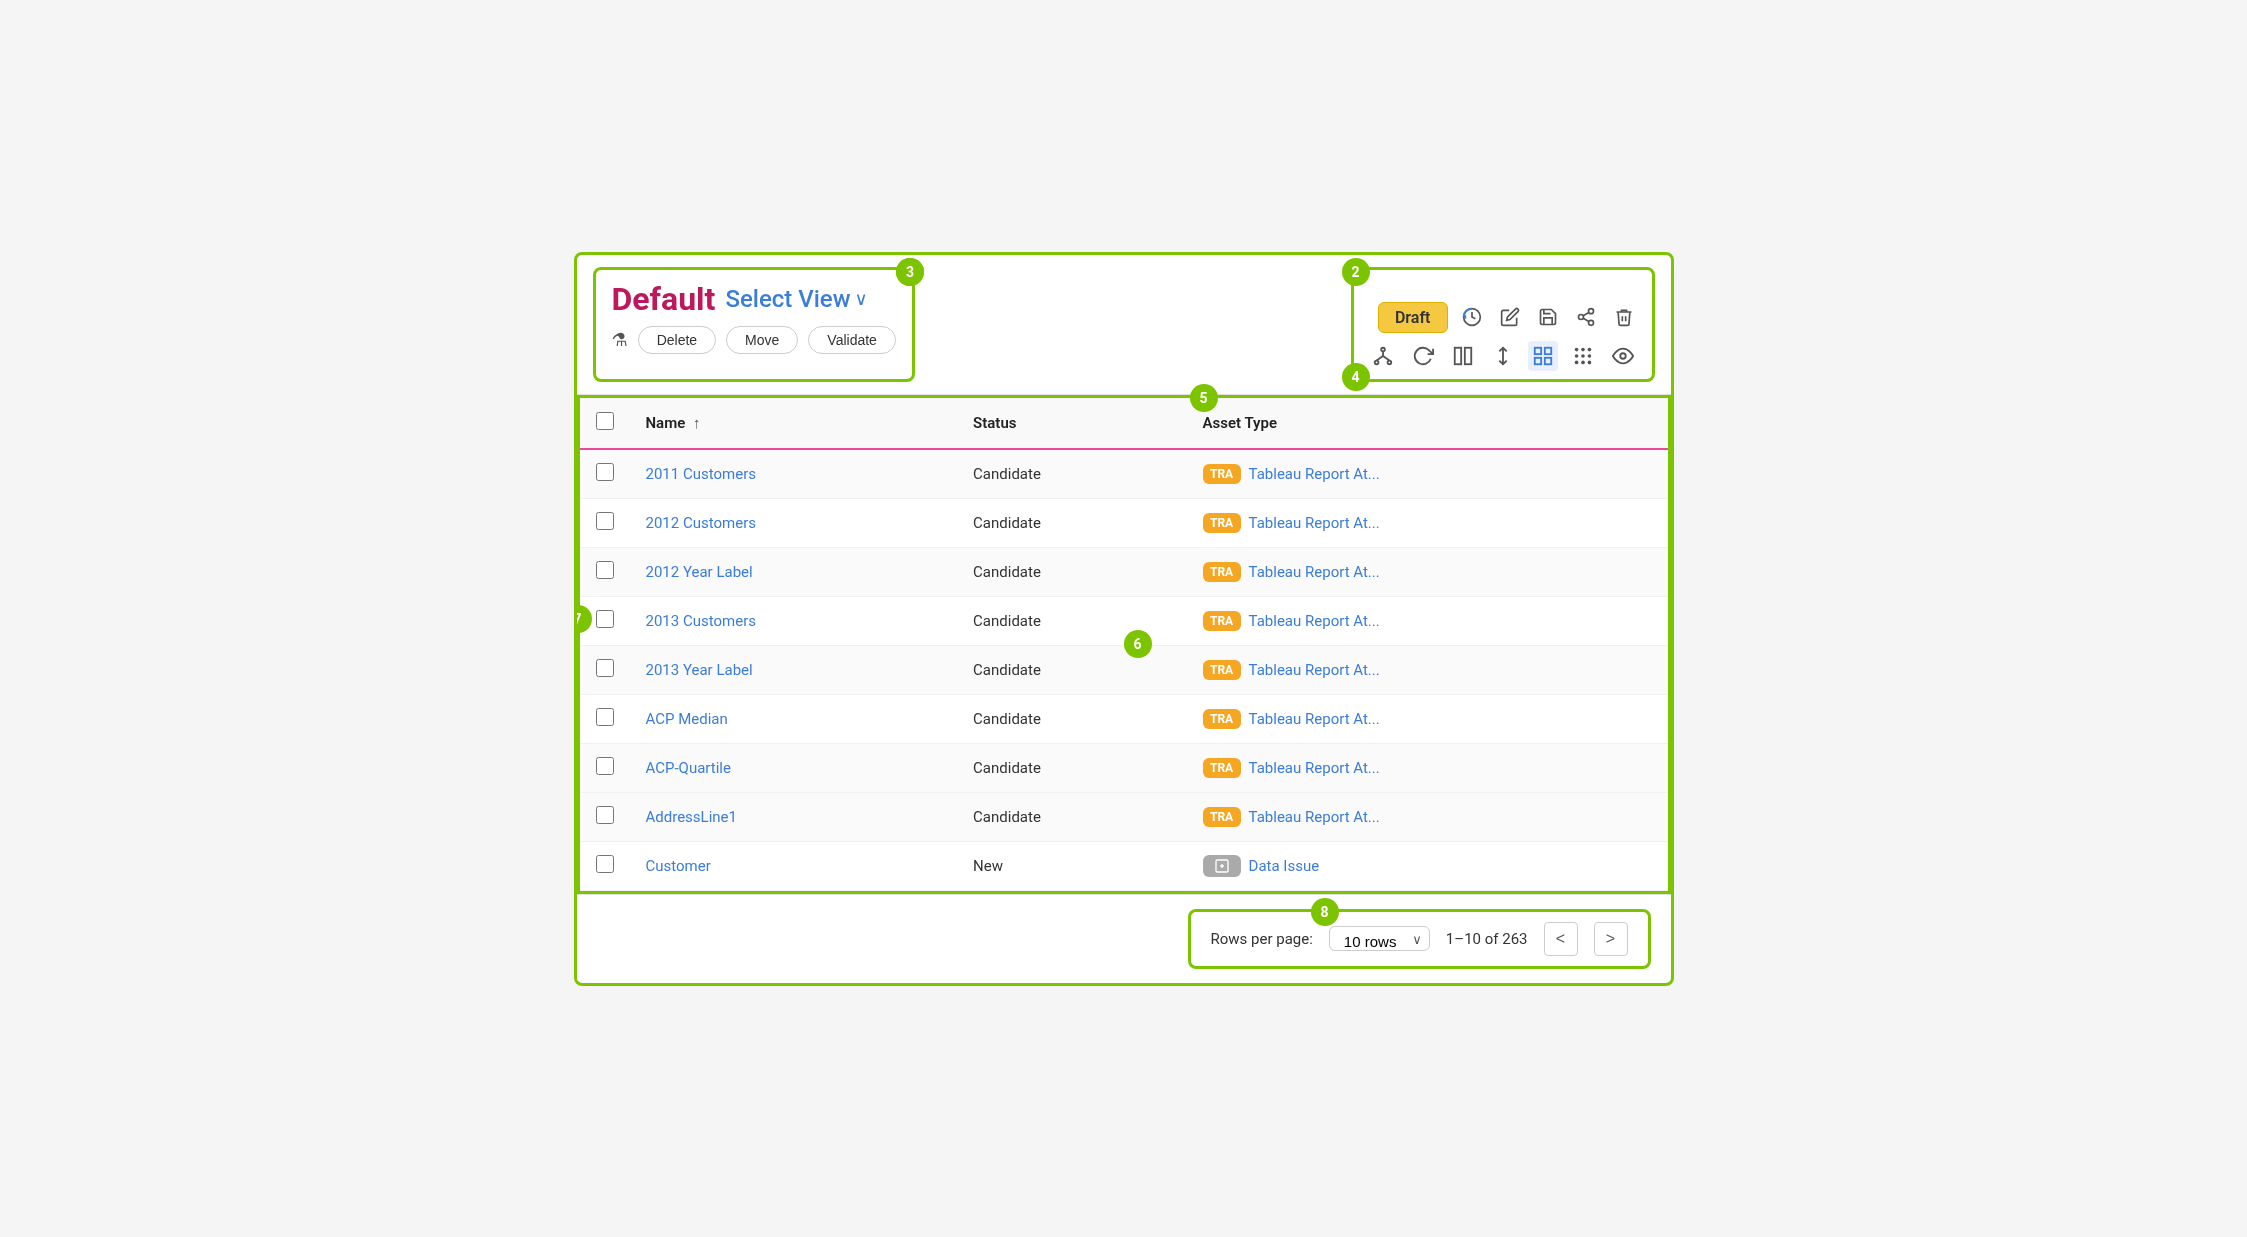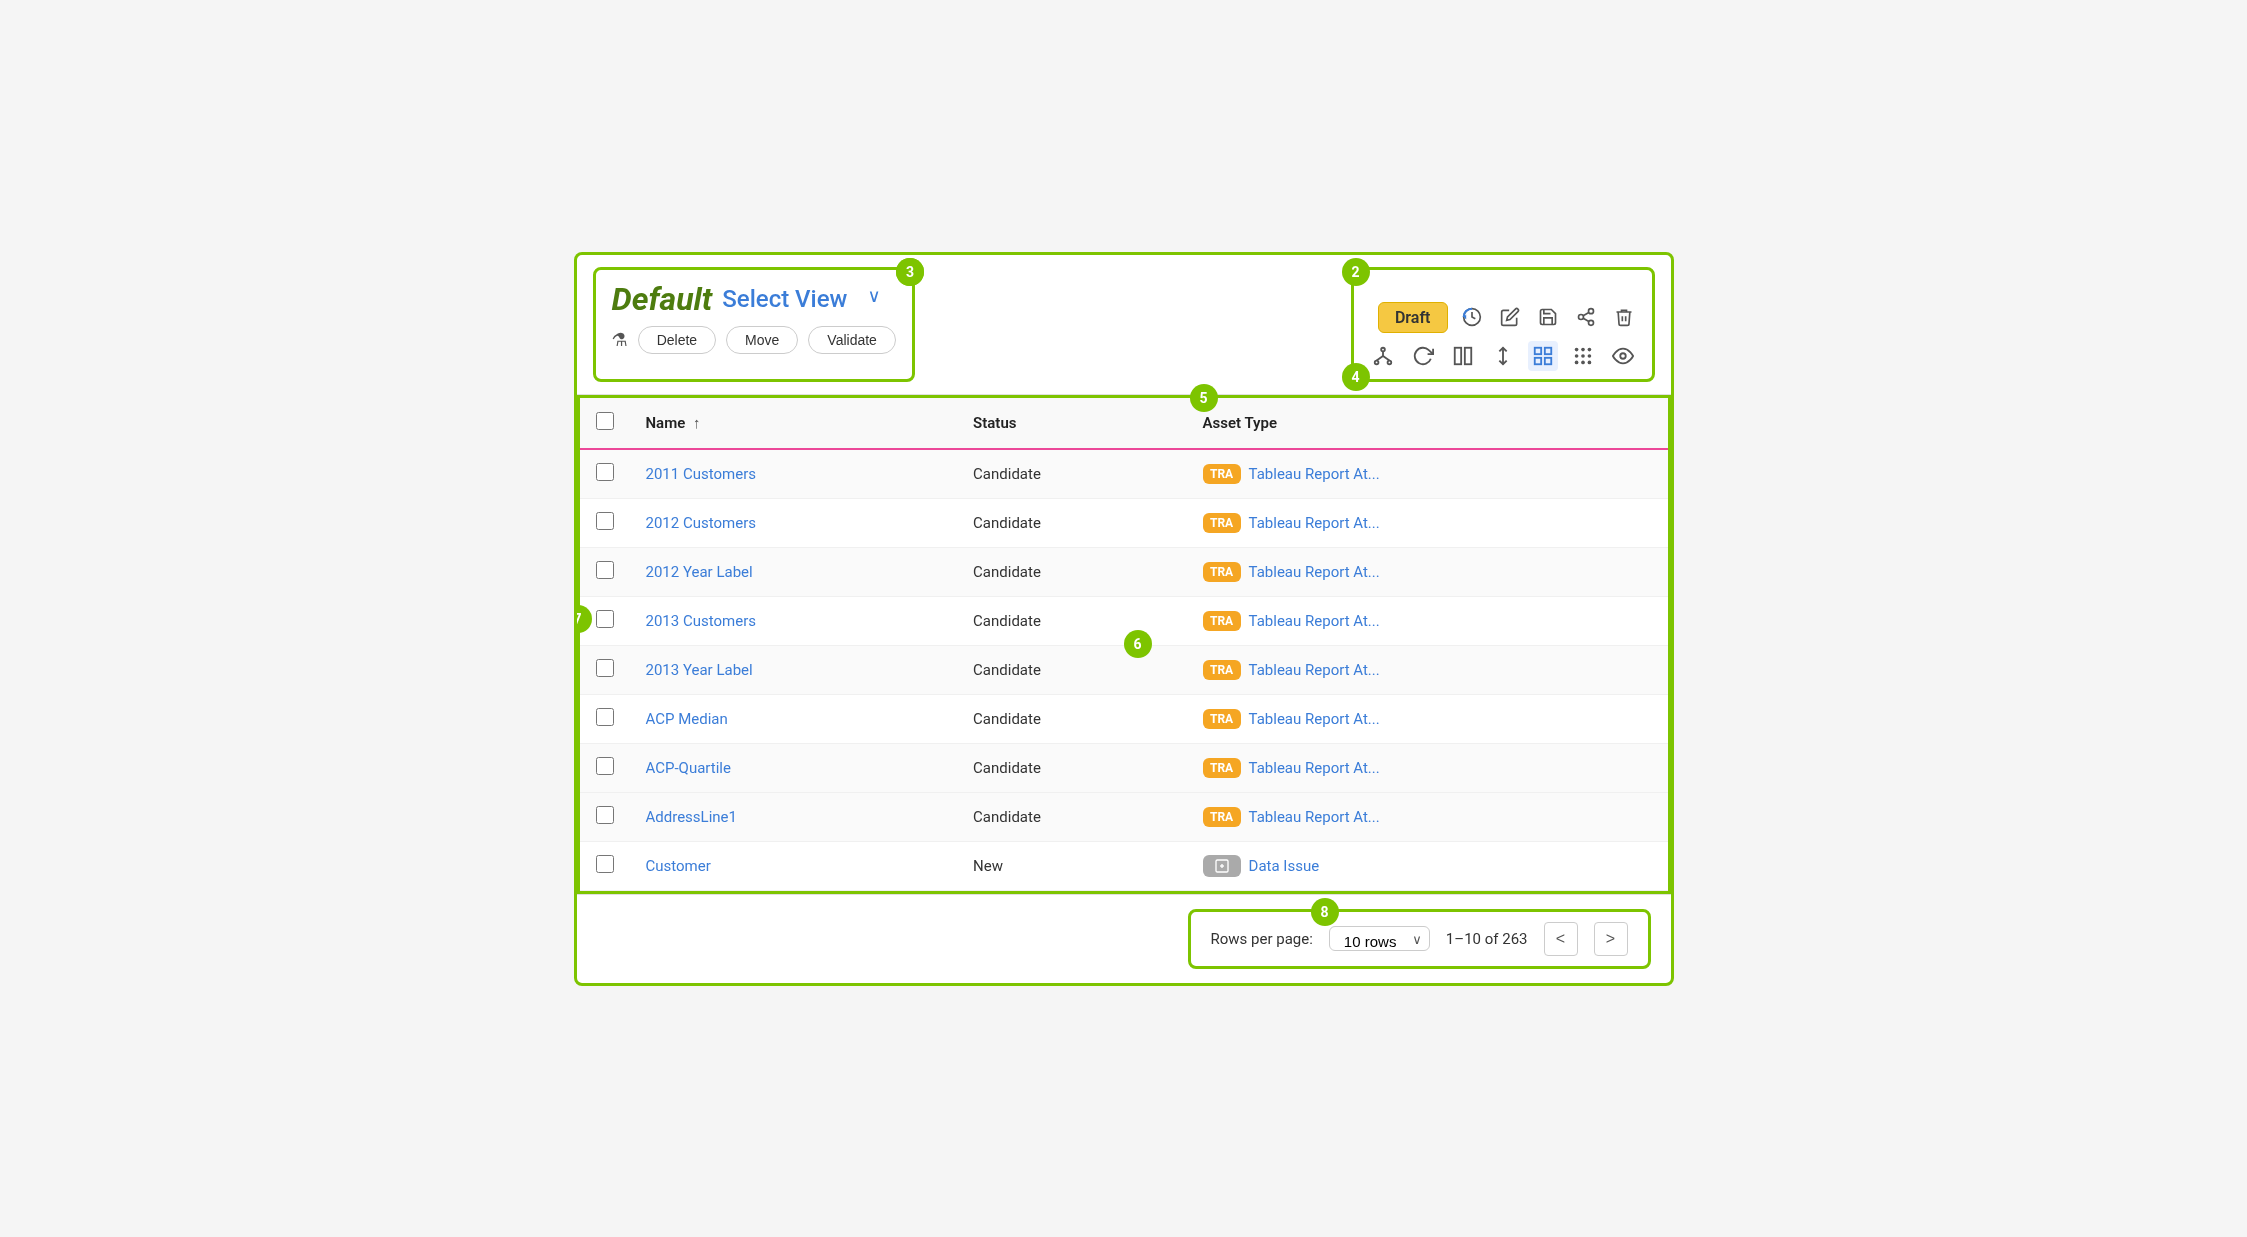--- a/index.html
+++ b/index.html
@@ -69,30 +69,30 @@
     .badge-5 { top: -14px; right: 160px; }
 
     .title-row {
       display: flex;
       align-items: center;
       gap: 10px;
     }
     .app-title {
       font-size: 32px;
       font-weight: 700;
-      color: #4d7c0f;
-      font-style: italic;
+      color: #be185d;
     }
     .select-view {
       font-size: 24px;
       color: #3b7dd8;
       font-weight: 500;
       cursor: pointer;
       display: flex;
-      gap: 20px;
+      align-items: center;
+      gap: 4px;
     }
     .chevron-down {
       font-size: 18px;
     }
     .toolbar-row {
       display: flex;
       align-items: center;
       gap: 10px;
     }
     .filter-icon {

